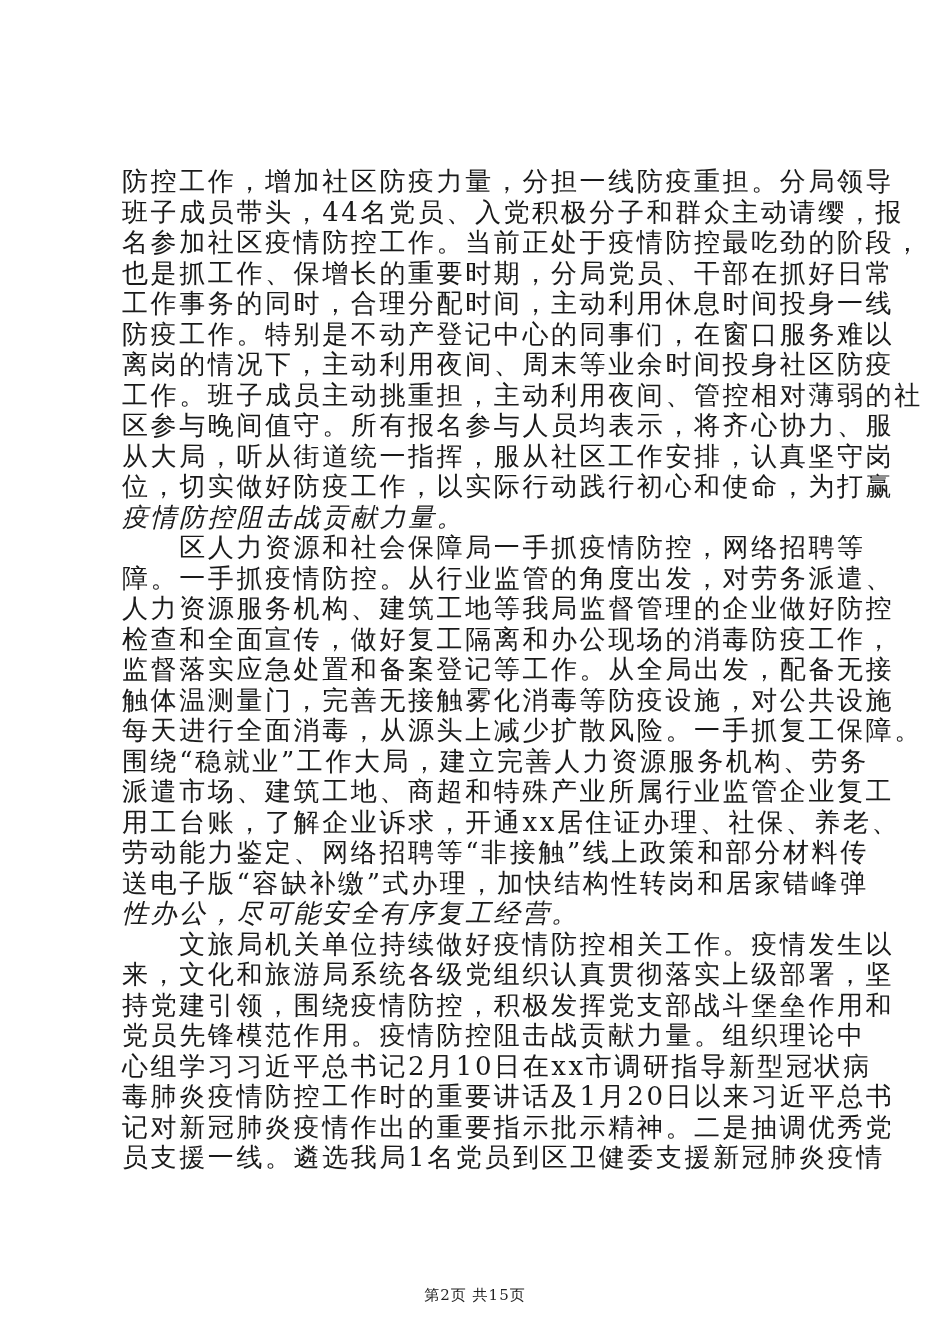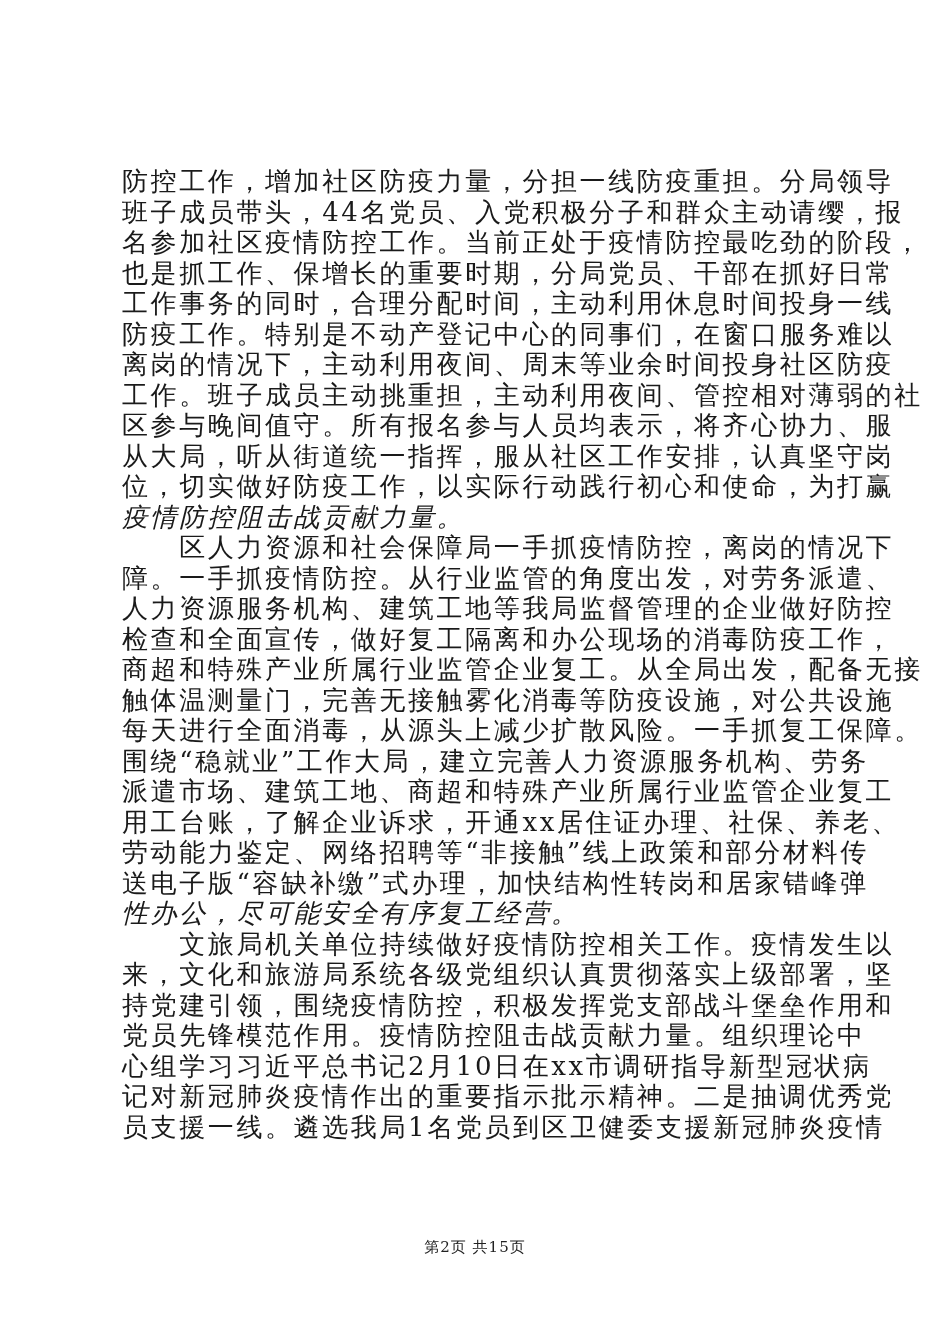--- a/index.html
+++ b/index.html
@@ -40,21 +40,21 @@
       overflow: visible;
     }
     .line.last {
       text-align-last: left;
       font-style: italic;
     }
     .footer {
       position: absolute;
       left: 0;
       width: 950px;
-      top: 1238px;
+      top: 1286px;
       text-align: center;
       font-size: 15px;
       letter-spacing: 1px;
       color: #222;
     }
   </style>
 </head>
 <body>
 
 <div class="page">
@@ -64,36 +64,37 @@
     <div class="line">名参加社区疫情防控工作。当前正处于疫情防控最吃劲的阶段，</div>
     <div class="line">也是抓工作、保增长的重要时期，分局党员、干部在抓好日常</div>
     <div class="line">工作事务的同时，合理分配时间，主动利用休息时间投身一线</div>
     <div class="line">防疫工作。特别是不动产登记中心的同事们，在窗口服务难以</div>
     <div class="line">离岗的情况下，主动利用夜间、周末等业余时间投身社区防疫</div>
     <div class="line">工作。班子成员主动挑重担，主动利用夜间、管控相对薄弱的社</div>
     <div class="line">区参与晚间值守。所有报名参与人员均表示，将齐心协力、服</div>
     <div class="line">从大局，听从街道统一指挥，服从社区工作安排，认真坚守岗</div>
     <div class="line">位，切实做好防疫工作，以实际行动践行初心和使命，为打赢</div>
     <div class="line last">疫情防控阻击战贡献力量。</div>
-    <div class="line">　　区人力资源和社会保障局一手抓疫情防控，离岗的情况下</div>
+    <div class="line">　　区人力资源和社会保障局一手抓疫情防控，网络招聘等</div>
     <div class="line">障。一手抓疫情防控。从行业监管的角度出发，对劳务派遣、</div>
     <div class="line">人力资源服务机构、建筑工地等我局监督管理的企业做好防控</div>
     <div class="line">检查和全面宣传，做好复工隔离和办公现场的消毒防疫工作，</div>
-    <div class="line">商超和特殊产业所属行业监管企业复工。从全局出发，配备无接</div>
+    <div class="line">监督落实应急处置和备案登记等工作。从全局出发，配备无接</div>
     <div class="line">触体温测量门，完善无接触雾化消毒等防疫设施，对公共设施</div>
     <div class="line">每天进行全面消毒，从源头上减少扩散风险。一手抓复工保障。</div>
     <div class="line">围绕“稳就业”工作大局，建立完善人力资源服务机构、劳务</div>
     <div class="line">派遣市场、建筑工地、商超和特殊产业所属行业监管企业复工</div>
     <div class="line">用工台账，了解企业诉求，开通xx居住证办理、社保、养老、</div>
     <div class="line">劳动能力鉴定、网络招聘等“非接触”线上政策和部分材料传</div>
     <div class="line">送电子版“容缺补缴”式办理，加快结构性转岗和居家错峰弹</div>
     <div class="line last">性办公，尽可能安全有序复工经营。</div>
     <div class="line">　　文旅局机关单位持续做好疫情防控相关工作。疫情发生以</div>
     <div class="line">来，文化和旅游局系统各级党组织认真贯彻落实上级部署，坚</div>
     <div class="line">持党建引领，围绕疫情防控，积极发挥党支部战斗堡垒作用和</div>
     <div class="line">党员先锋模范作用。疫情防控阻击战贡献力量。组织理论中</div>
     <div class="line">心组学习习近平总书记2月10日在xx市调研指导新型冠状病</div>
+    <div class="line">毒肺炎疫情防控工作时的重要讲话及1月20日以来习近平总书</div>
     <div class="line">记对新冠肺炎疫情作出的重要指示批示精神。二是抽调优秀党</div>
     <div class="line">员支援一线。遴选我局1名党员到区卫健委支援新冠肺炎疫情</div>
   </div>
 
   <div class="footer">第2页  共15页</div>
 </div>
 
 </body></html>

